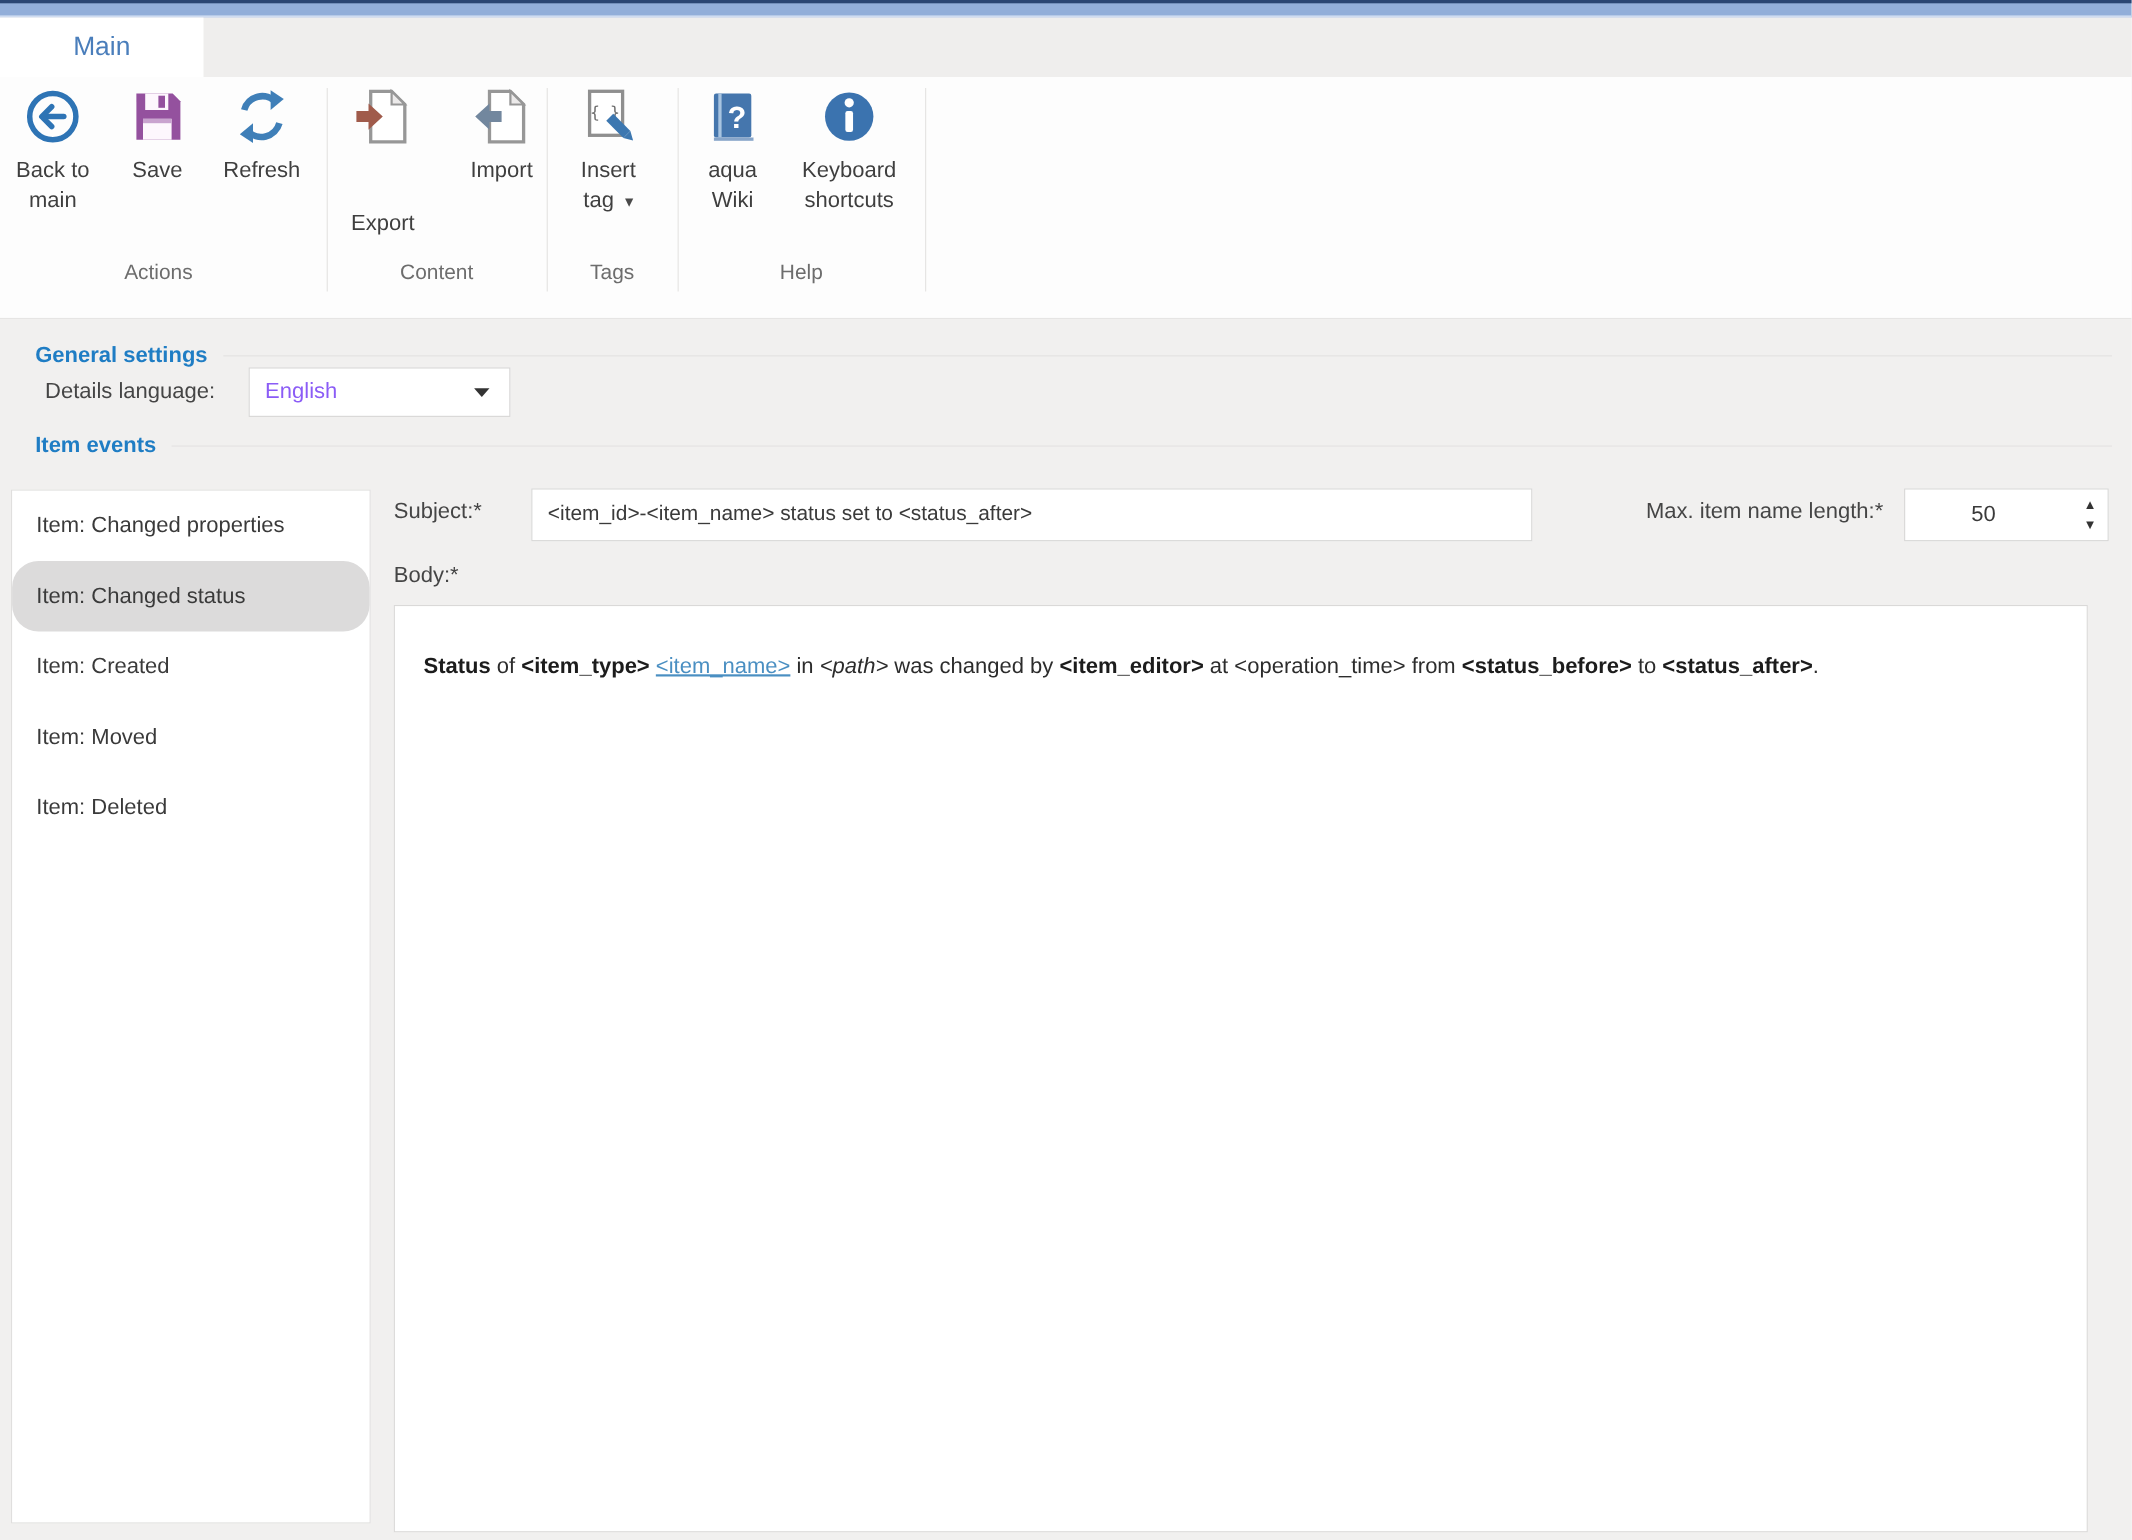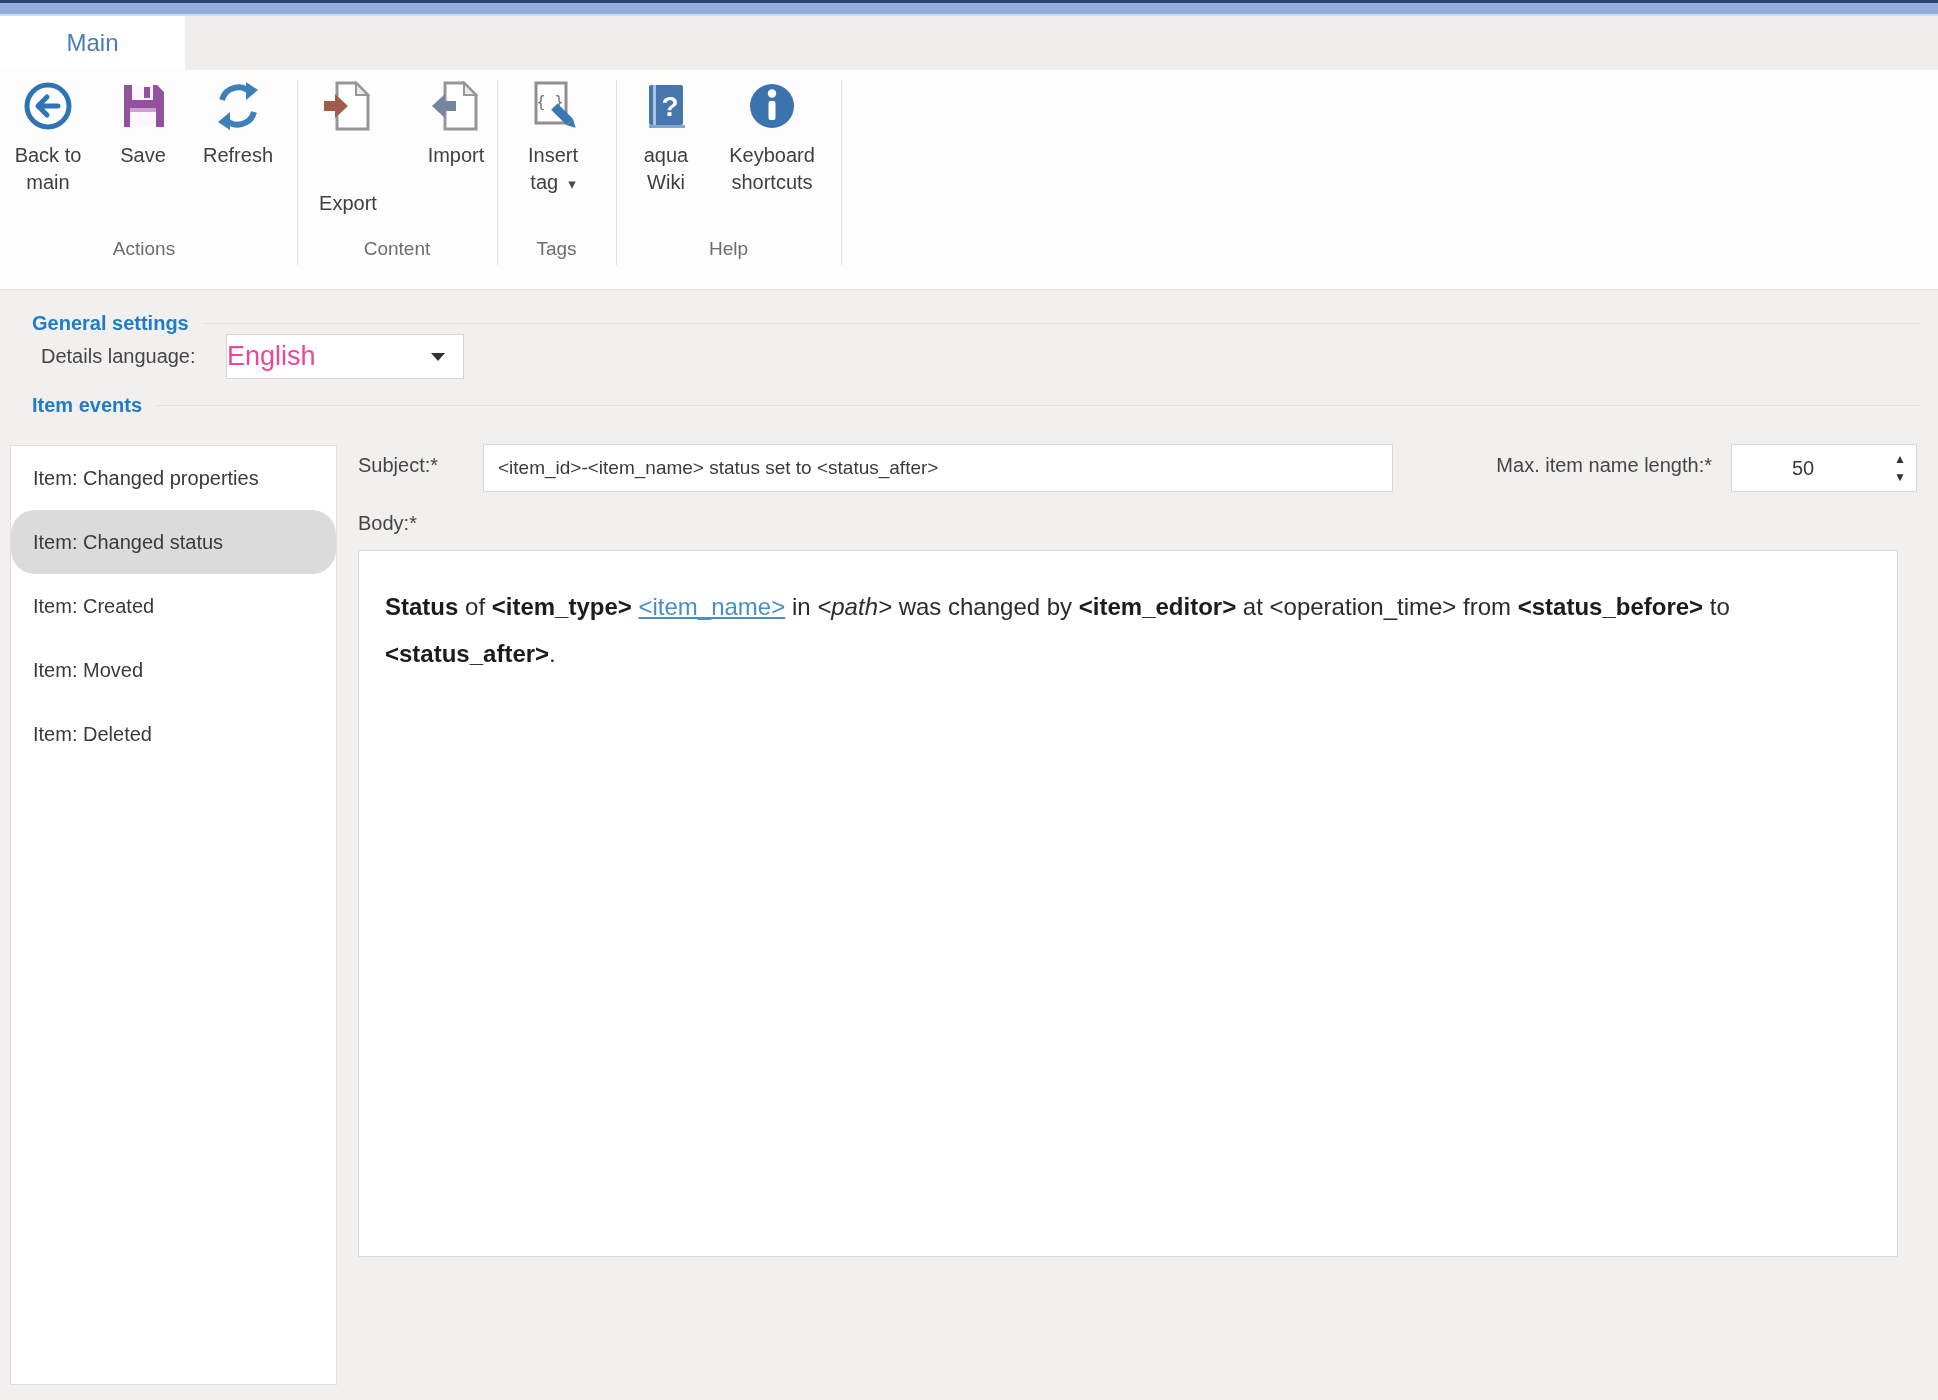--- a/index.html
+++ b/index.html
@@ -31,41 +31,41 @@
   .content{position:absolute;left:0;top:290px;width:1938px;height:1110px;background:#f1f0ef;}
 
   .sect-header{position:absolute;left:32px;right:18px;display:flex;align-items:center;}
   .sect-title{color:#1f7dc4;font-size:20px;font-weight:bold;white-space:nowrap;}
   .sect-rule{flex:1;height:1px;background:#e3e2e1;margin-left:14px;}
 
   .field-label{position:absolute;font-size:20px;color:#454545;white-space:nowrap;}
 
   .dropdown{position:absolute;left:226px;top:44px;width:238px;height:45px;background:#fff;
             border:1px solid #d6d5d4;box-sizing:border-box;display:flex;align-items:center;}
-  .dropdown .dd-value{font-size:27px;color:#ec4899;flex:1;}
+  .dropdown .dd-value{font-size:20px;color:#8b5cf6;margin-left:14px;flex:1;}
   .dd-caret{width:0;height:0;border-left:7px solid transparent;border-right:7px solid transparent;
             border-top:8px solid #333;margin-right:18px;}
 
   .listpanel{position:absolute;left:10px;top:155px;width:327px;height:940px;background:#ffffff;
              border:1px solid #e0dfde;box-sizing:border-box;}
   .levent{height:64px;display:flex;align-items:center;padding-left:22px;font-size:20px;color:#3a3a3a;}
   .levent.selected{background:#dcdbdb;border-radius:24px;}
 
   .subject-input{position:absolute;left:483px;top:154px;width:910px;height:48px;background:#fff;
                  border:1px solid #d8d7d6;box-sizing:border-box;font-size:19px;color:#3a3a3a;
                  padding-left:14px;font-family:"Liberation Sans","DejaVu Sans",sans-serif;}
   .spinner{position:absolute;left:1731px;top:154px;width:186px;height:48px;background:#fff;
            border:1px solid #d8d7d6;box-sizing:border-box;display:flex;align-items:center;padding-left:46px;}
   .spin-value{flex:1;font-size:20px;color:#3a3a3a;margin-left:14px;}
   .spin-arrows{display:flex;flex-direction:column;justify-content:center;margin-right:10px;gap:8px;}
   .spin-btn{font-size:12px;line-height:10px;color:#333;cursor:default;}
 
-  .bodybox{position:absolute;left:358px;top:260px;width:1540px;height:707px;background:#ffffff;
+  .bodybox{position:absolute;left:358px;top:260px;width:1540px;height:843px;background:#ffffff;
            border:1px solid #dad9d8;box-sizing:border-box;padding:32px 26px;
-           font-size:24px;line-height:47px;color:#2c2c2c;white-space:pre-wrap;}
+           font-size:20px;line-height:47px;color:#2c2c2c;white-space:pre-wrap;}
   .seg-bold{font-weight:bold;color:#1c1c1c;}
   .seg-italic{font-style:italic;}
   .seg-link{color:#4a8fc2;text-decoration:underline;}
 </style>
 </head>
 <body>
 
 <div class="app">
 
   <div class="topbar"></div>

